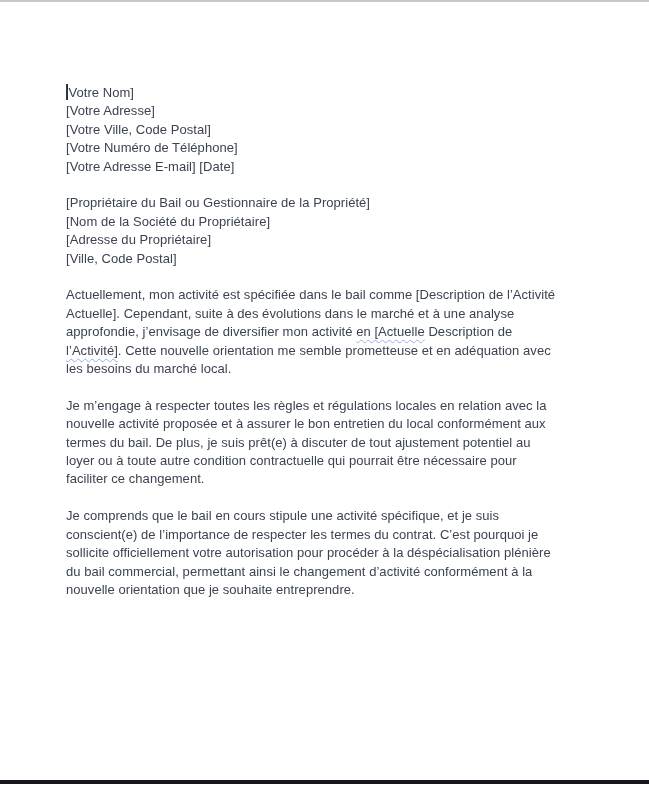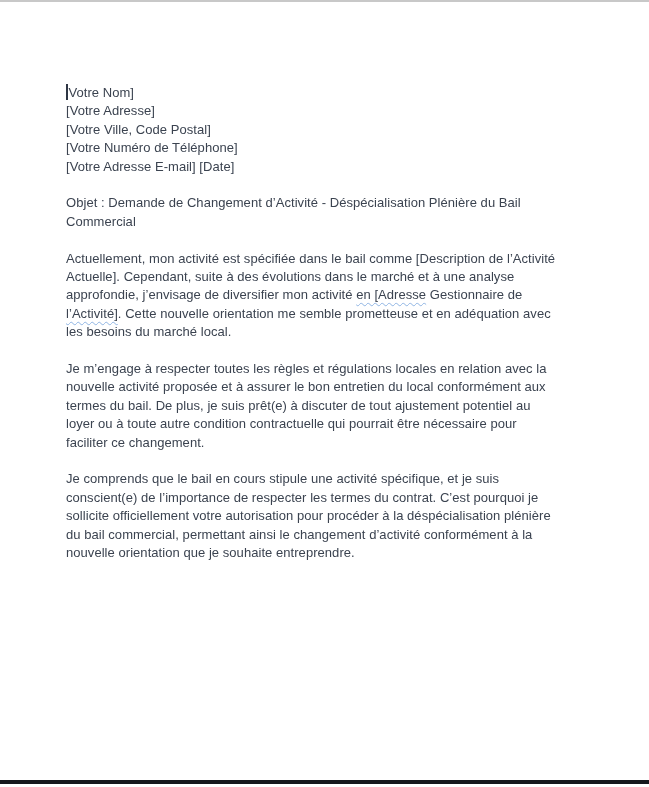--- a/index.html
+++ b/index.html
@@ -61,24 +61,26 @@
 </style>
 </head>
 <body>
 
 <div class="viewport">
   <div class="top-border"></div>
   <div class="doc-body"><p class="para"><span class="caret"></span><span>Votre Nom]
 [Votre Adresse]
 [Votre Ville, Code Postal]
 [Votre Numéro de Téléphone]
-[Votre Adresse E-mail] [Date]</span></p><p class="para"><span>Objet : Demande de Changement d’Activité - Déspécialisation Plénière du Bail
-Commercial</span></p><p class="para"><span>Actuellement, mon activité est spécifiée dans le bail comme [Description de l’Activité
+[Votre Adresse E-mail] [Date]</span></p><p class="para"><span>[Propriétaire du Bail ou Gestionnaire de la Propriété]
+[Nom de la Société du Propriétaire]
+[Adresse du Propriétaire]
+[Ville, Code Postal]</span></p><p class="para"><span>Actuellement, mon activité est spécifiée dans le bail comme [Description de l’Activité
 Actuelle]. Cependant, suite à des évolutions dans le marché et à une analyse
-approfondie, j’envisage de diversifier mon activité </span><span class="squiggle">en [Adresse</span><span> Gestionnaire de
+approfondie, j’envisage de diversifier mon activité </span><span class="squiggle">en [Actuelle</span><span> Description de
 </span><span class="squiggle">l’Activité]</span><span>. Cette nouvelle orientation me semble prometteuse et en adéquation avec
 les besoins du marché local.</span></p><p class="para"><span>Je m’engage à respecter toutes les règles et régulations locales en relation avec la
 nouvelle activité proposée et à assurer le bon entretien du local conformément aux
 termes du bail. De plus, je suis prêt(e) à discuter de tout ajustement potentiel au
 loyer ou à toute autre condition contractuelle qui pourrait être nécessaire pour
 faciliter ce changement.</span></p><p class="para"><span>Je comprends que le bail en cours stipule une activité spécifique, et je suis
 conscient(e) de l’importance de respecter les termes du contrat. C’est pourquoi je
 sollicite officiellement votre autorisation pour procéder à la déspécialisation plénière
 du bail commercial, permettant ainsi le changement d’activité conformément à la
 nouvelle orientation que je souhaite entreprendre.</span></p></div>

